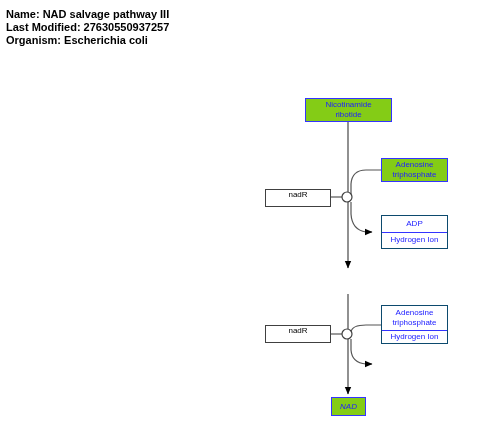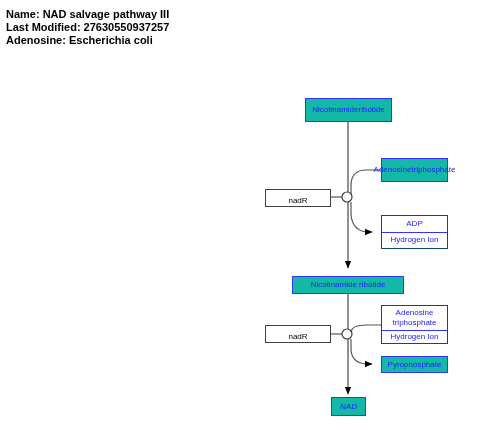--- a/index.html
+++ b/index.html
@@ -42,28 +42,28 @@
     left: 0;
     top: 0;
     width: 480px;
     height: 439px;
   }
 
   
   .node {
     position: absolute;
     box-sizing: border-box;
-    background: #14b8a6;
+    background: #84cc16;
     border: 1px solid #3333ff;
     color: #2020ff;
     font-size: 8px;
     line-height: 10px;
     text-align: center;
     display: flex;
-    flex-direction: row;
+    flex-direction: column;
     align-items: center;
     justify-content: center;
     white-space: nowrap;
   }
   .node .line { display: block; }
 
   
   .stack {
     position: absolute;
     box-sizing: border-box;
@@ -94,32 +94,32 @@
   .enzyme {
     position: absolute;
     box-sizing: border-box;
     background: #ffffff;
     border: 1px solid #404040;
     color: #000000;
     font-size: 8px;
     line-height: 10px;
     text-align: center;
     display: flex;
-    align-items: flex-end;
+    align-items: flex-start;
     justify-content: center;
     white-space: nowrap;
   }
 </style>
 </head>
 <body>
 
 <div id="header">
   <span class="hdr-line">Name: NAD salvage pathway III</span>
   <span class="hdr-line">Last Modified: 27630550937257</span>
-  <span class="hdr-line">Adenosine: Escherichia coli</span>
+  <span class="hdr-line">Organism: Escherichia coli</span>
 </div>
 
 <div id="diagram">
 
   <svg id="edge-layer" viewBox="0 0 480 439" xmlns="http://www.w3.org/2000/svg">
     <defs>
       <marker id="ah" markerWidth="9" markerHeight="9" refX="7.5" refY="4" orient="auto" markerUnits="userSpaceOnUse">
         <path d="M0,0.6 L8,4 L0,7.4 z" fill="#000000"></path>
       </marker>
     </defs>
@@ -161,39 +161,33 @@
 
   <div class="stack" style="left:381px; top:215px; width:67px; height:34px;">
     <div class="cell">
       <span class="line">ADP</span>
     </div>
     <div class="cell">
       <span class="line">Hydrogen Ion</span>
     </div>
   </div>
 
-  <div class="node" style="left:292px; top:276px; width:112px; height:18px;">
-    <span class="line">Nicotinamide ribotide</span>
-  </div>
 
   <div class="enzyme" style="left:265px; top:325px; width:66px; height:18px;">
     <span>nadR</span>
   </div>
 
   <div class="stack" style="left:381px; top:305px; width:67px; height:39px;">
     <div class="cell" style="flex:0 0 24px;">
       <span class="line">Adenosine</span>
       <span class="line">triphosphate</span>
     </div>
     <div class="cell">
       <span class="line">Hydrogen Ion</span>
     </div>
   </div>
 
-  <div class="node" style="left:381px; top:356px; width:67px; height:17px;">
-    <span class="line">Pyrophosphate</span>
-  </div>
 
   <div class="node" style="left:331px; top:397px; width:35px; height:19px;font-style:italic;">
     <span class="line">NAD</span>
   </div>
 
 </div>
 
 </body></html>

